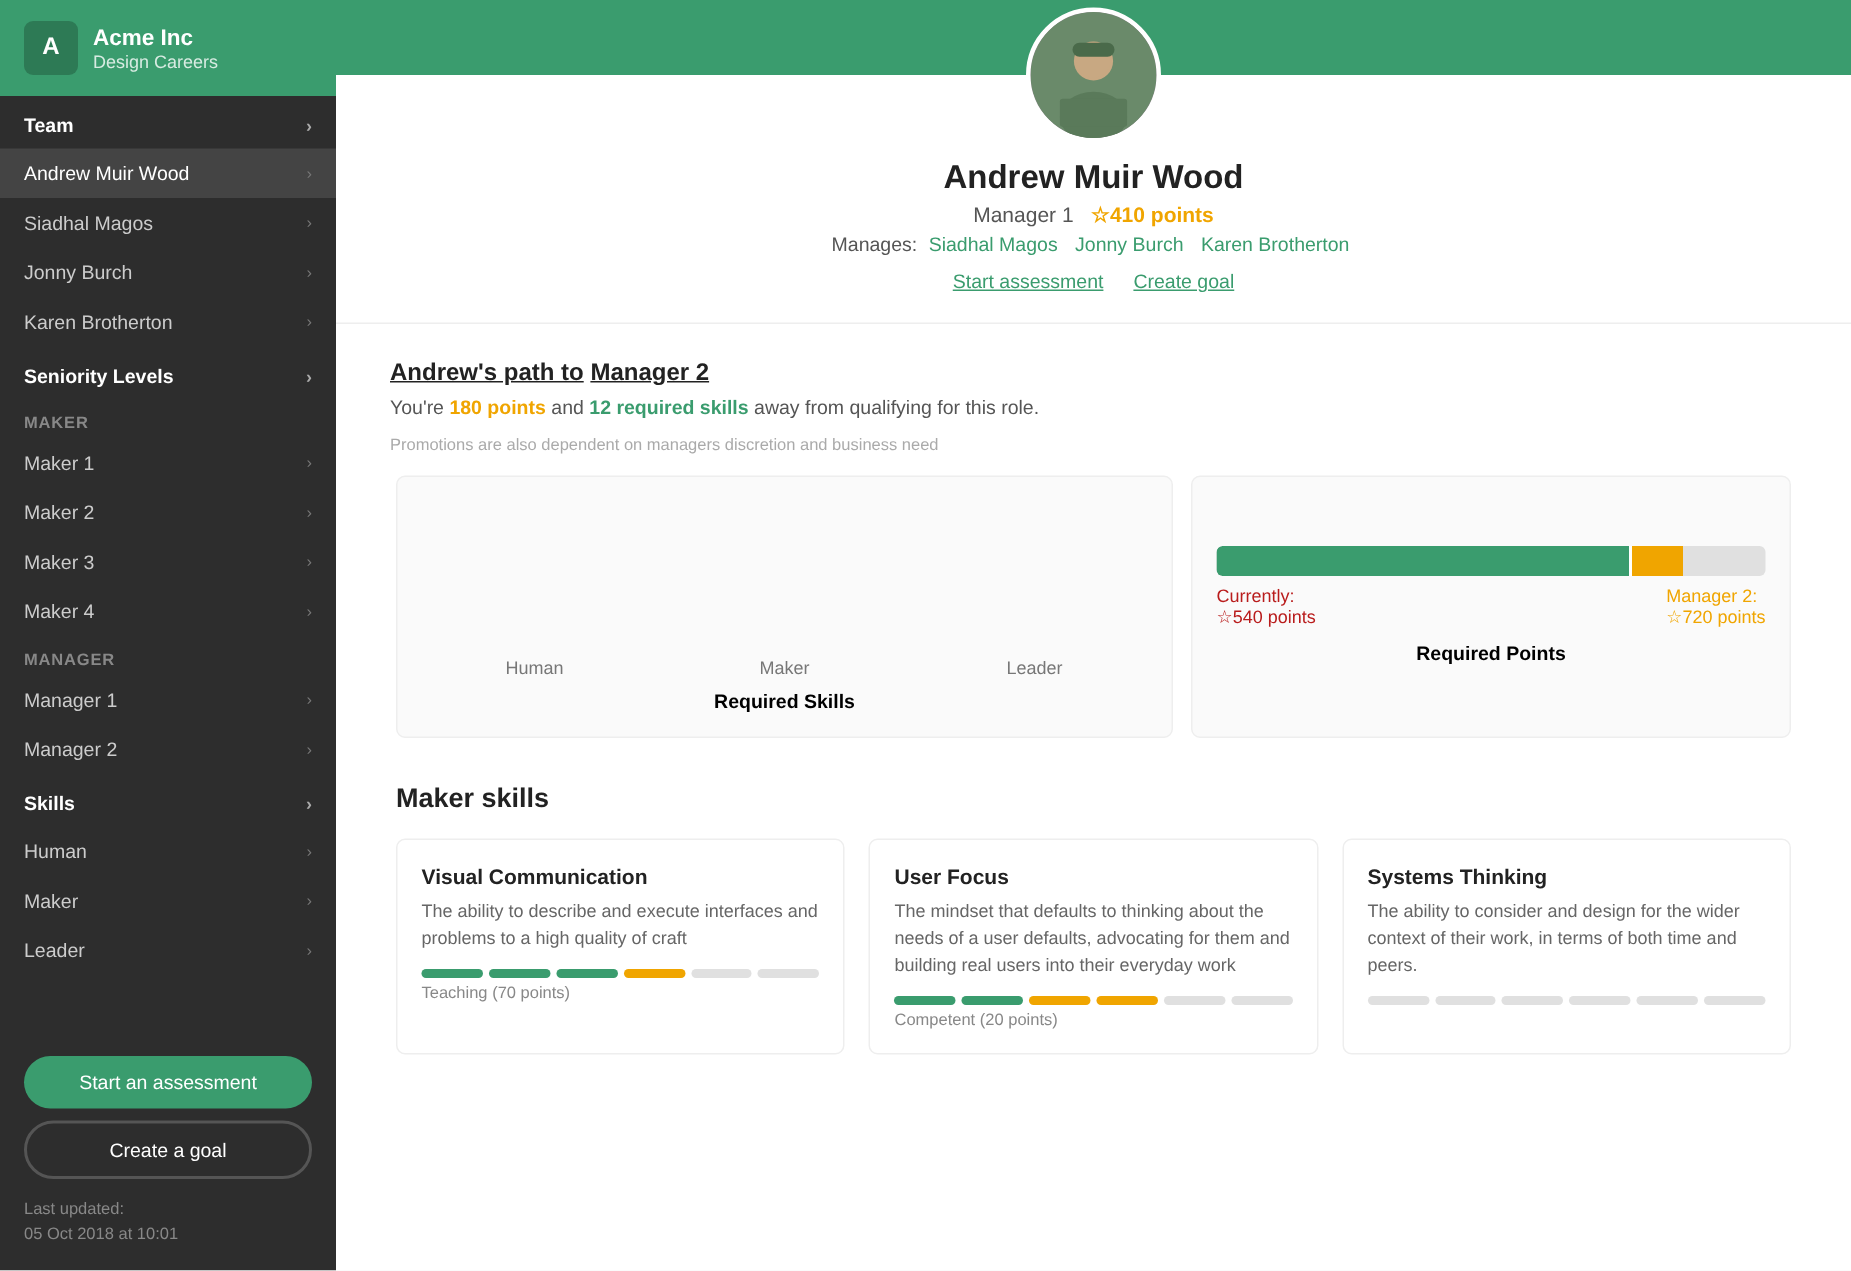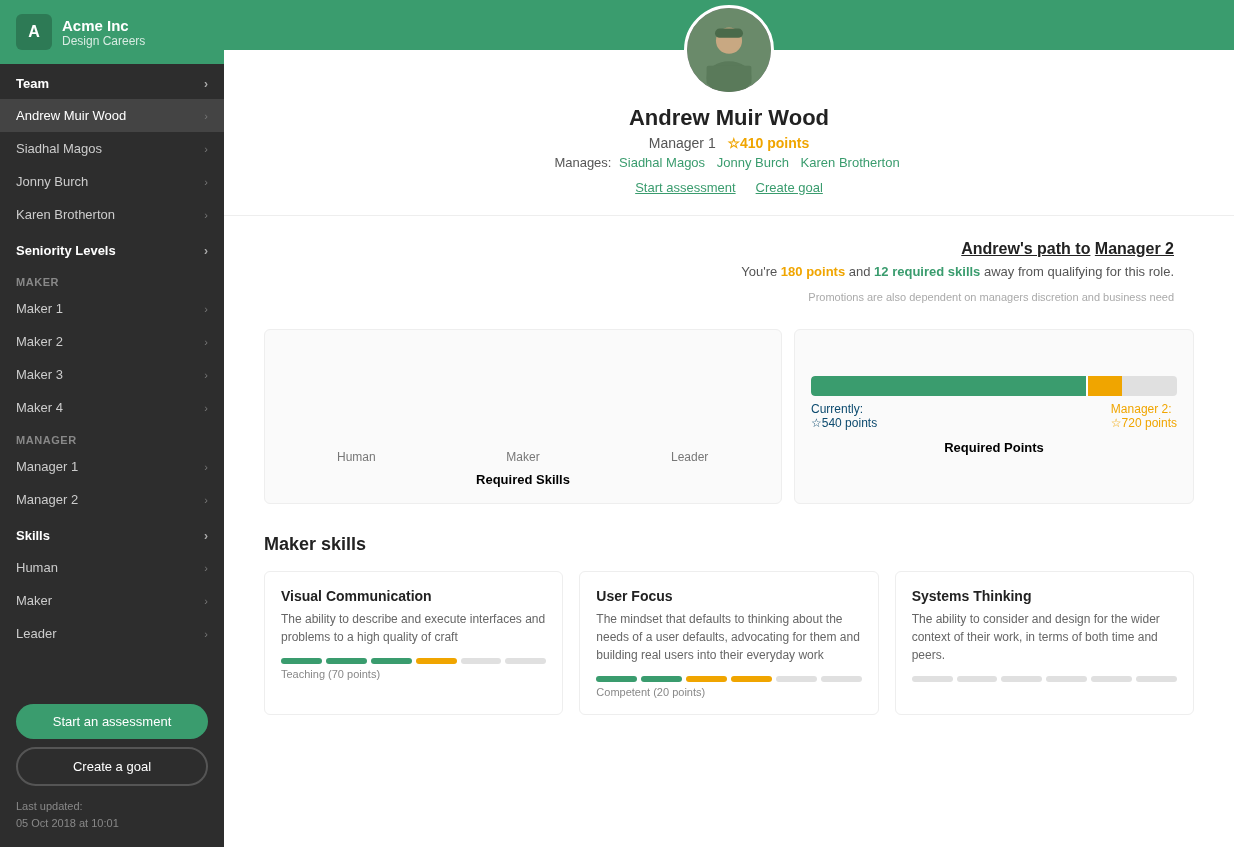--- a/index.html
+++ b/index.html
@@ -107,29 +107,29 @@
     #profile-name { font-size: 22px; font-weight: 700; color: #222; margin-bottom: 4px; }
     #profile-title { font-size: 14px; color: #555; margin-bottom: 4px; }
     #profile-points { color: #f0a500; font-weight: 600; }
     #profile-manages { font-size: 13px; color: #555; margin-bottom: 10px; }
     #profile-manages a { color: #3a9c6e; text-decoration: none; margin: 0 4px; }
     #profile-actions { display: flex; justify-content: center; gap: 20px; margin-top: 6px; }
     #profile-actions a { color: #3a9c6e; font-size: 13px; text-decoration: underline; cursor: pointer; }
 
     
     #path-section {
-      padding: 24px 60px 10px;
-      text-align: right;
+      padding: 24px 36px 10px;
+      text-align: left;
     }
     #path-title { font-size: 16px; font-weight: 600; color: #222; margin-bottom: 6px; }
     #path-title span { text-decoration: underline; }
     #path-subtitle { font-size: 13px; color: #555; margin-bottom: 12px; }
     #path-subtitle .points { color: #f0a500; font-weight: 600; }
     #path-subtitle .skills { color: #3a9c6e; font-weight: 600; }
-    #path-note { font-size: 11px; color: #aaa; margin-bottom: 16px; }
+    #path-note { font-size: 11px; color: #aaa; margin-bottom: 4px; }
 
     
     #charts-row {
       display: flex;
       gap: 12px;
       padding: 0 40px 20px;
     }
     #chart-skills {
       flex: 1;
       background: #fafafa;
@@ -163,21 +163,21 @@
     }
     .points-bar-divider {
       position: absolute; top: 0;
       width: 2px; height: 100%;
       background: #fff;
       border-left: 2px dashed #fff;
     }
     .points-labels {
       display: flex; justify-content: space-between; margin-top: 6px; font-size: 12px;
     }
-    .points-current-label { color: #0c4a6e; }
+    .points-current-label { color: #b91c1c; }
     .points-manager-label { color: #f0a500; }
     .points-section-title { text-align: center; font-size: 13px; font-weight: 600; margin-top: 10px; }
 
     
     #skills-section { padding: 10px 40px 30px; }
     #skills-title { font-size: 18px; font-weight: 700; color: #222; margin-bottom: 16px; }
     .skills-grid { display: grid; grid-template-columns: 1fr 1fr 1fr; gap: 16px; }
     .skill-card {
       border: 1px solid #eee;
       border-radius: 6px;

